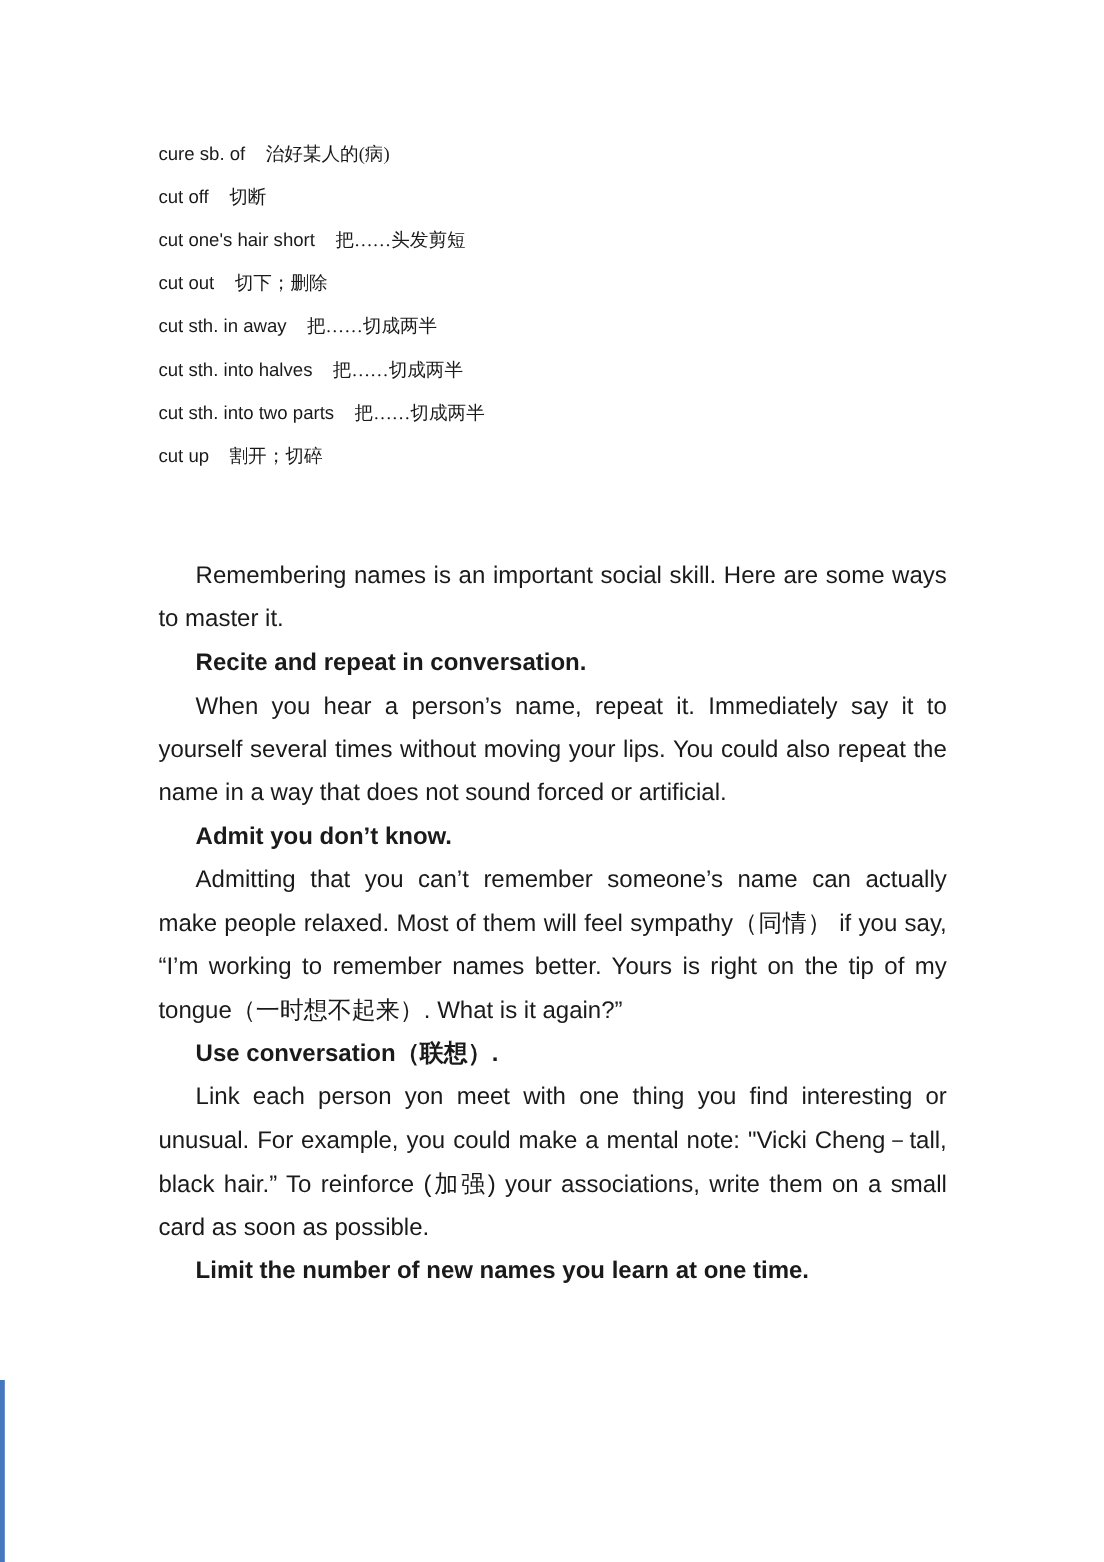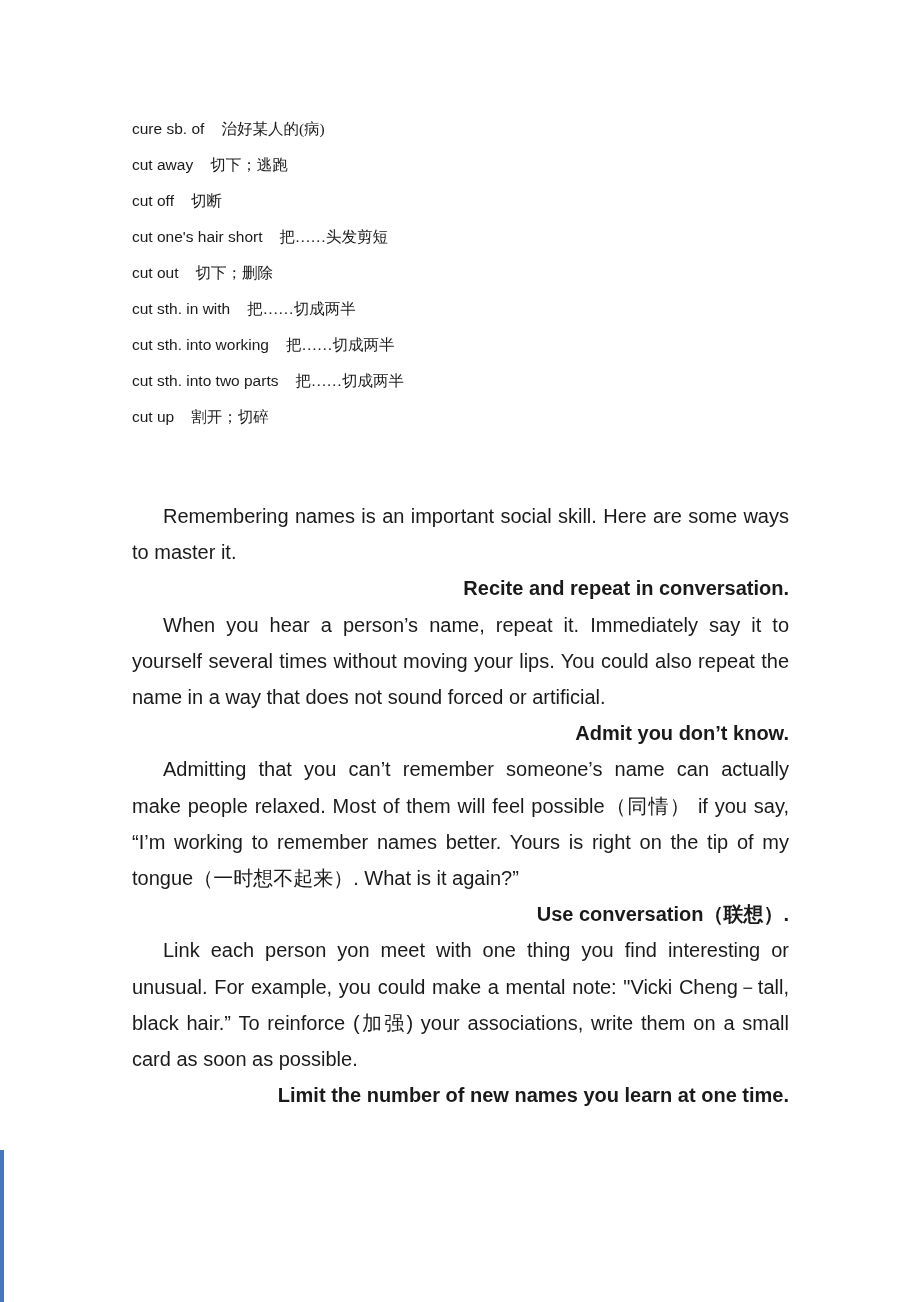--- a/index.html
+++ b/index.html
@@ -41,48 +41,47 @@
     font-size: 20px;
     line-height: 36.2px;
   }
   .para {
     margin: 0;
     text-indent: 31px;
     text-align: justify;
   }
   .para.bold {
     font-weight: bold;
-    text-align: right;
+    text-align: left;
   }
 </style>
 </head>
 <body>
 
 <div class="accent-bar"></div>
 
 <div class="content">
 
   <div class="vocab-list">
     <div class="vocab-item"><span class="en">cure sb. of</span><span class="zh">治好某人的(病)</span></div>
-    <div class="vocab-item"><span class="en">cut away</span><span class="zh">切下；逃跑</span></div>
     <div class="vocab-item"><span class="en">cut off</span><span class="zh">切断</span></div>
     <div class="vocab-item"><span class="en">cut one's hair short</span><span class="zh">把……头发剪短</span></div>
     <div class="vocab-item"><span class="en">cut out</span><span class="zh">切下；删除</span></div>
-    <div class="vocab-item"><span class="en">cut sth. in with</span><span class="zh">把……切成两半</span></div>
-    <div class="vocab-item"><span class="en">cut sth. into working</span><span class="zh">把……切成两半</span></div>
+    <div class="vocab-item"><span class="en">cut sth. in away</span><span class="zh">把……切成两半</span></div>
+    <div class="vocab-item"><span class="en">cut sth. into halves</span><span class="zh">把……切成两半</span></div>
     <div class="vocab-item"><span class="en">cut sth. into two parts</span><span class="zh">把……切成两半</span></div>
     <div class="vocab-item"><span class="en">cut up</span><span class="zh">割开；切碎</span></div>
   </div>
 
   <div class="spacer"></div>
 
   <div class="passage">
     <p class="para">Remembering names is an important social skill. Here are some ways to master it.</p>
     <p class="para bold">Recite and repeat in conversation.</p>
     <p class="para">When you hear a person’s name, repeat it. Immediately say it to yourself several times without moving your lips. You could also repeat the name in a way that does not sound forced or artificial.</p>
     <p class="para bold">Admit you don’t know.</p>
-    <p class="para">Admitting that you can’t remember someone’s name can actually make people relaxed. Most of them will feel possible（同情） if you say, “I’m working to remember names better. Yours is right on the tip of my tongue（一时想不起来）. What is it again?”</p>
+    <p class="para">Admitting that you can’t remember someone’s name can actually make people relaxed. Most of them will feel sympathy（同情） if you say, “I’m working to remember names better. Yours is right on the tip of my tongue（一时想不起来）. What is it again?”</p>
     <p class="para bold">Use conversation（联想）.</p>
     <p class="para">Link each person yon meet with one thing you find interesting or unusual. For example, you could make a mental note: "Vicki Cheng－tall, black hair.” To reinforce (加强) your associations, write them on a small card as soon as possible.</p>
     <p class="para bold">Limit the number of new names you learn at one time.</p>
   </div>
 
 </div>
 
 </body></html>

